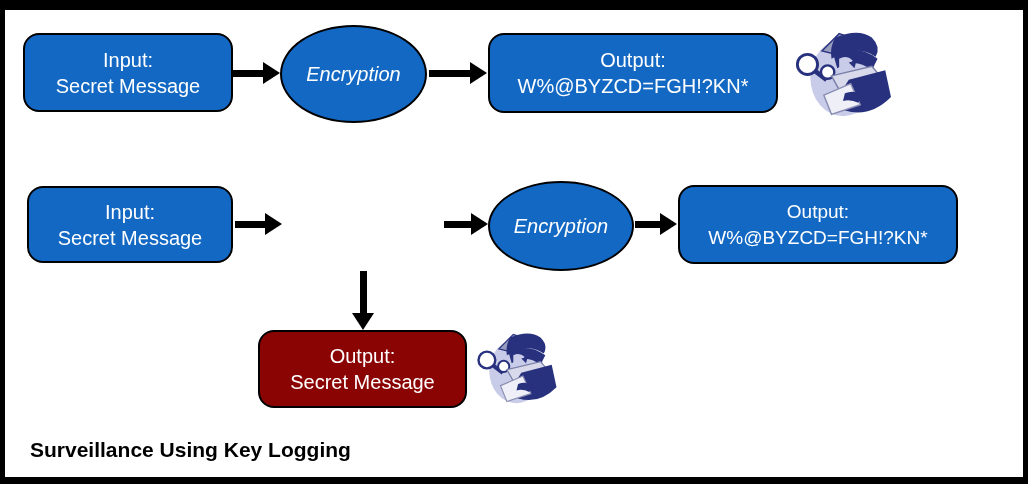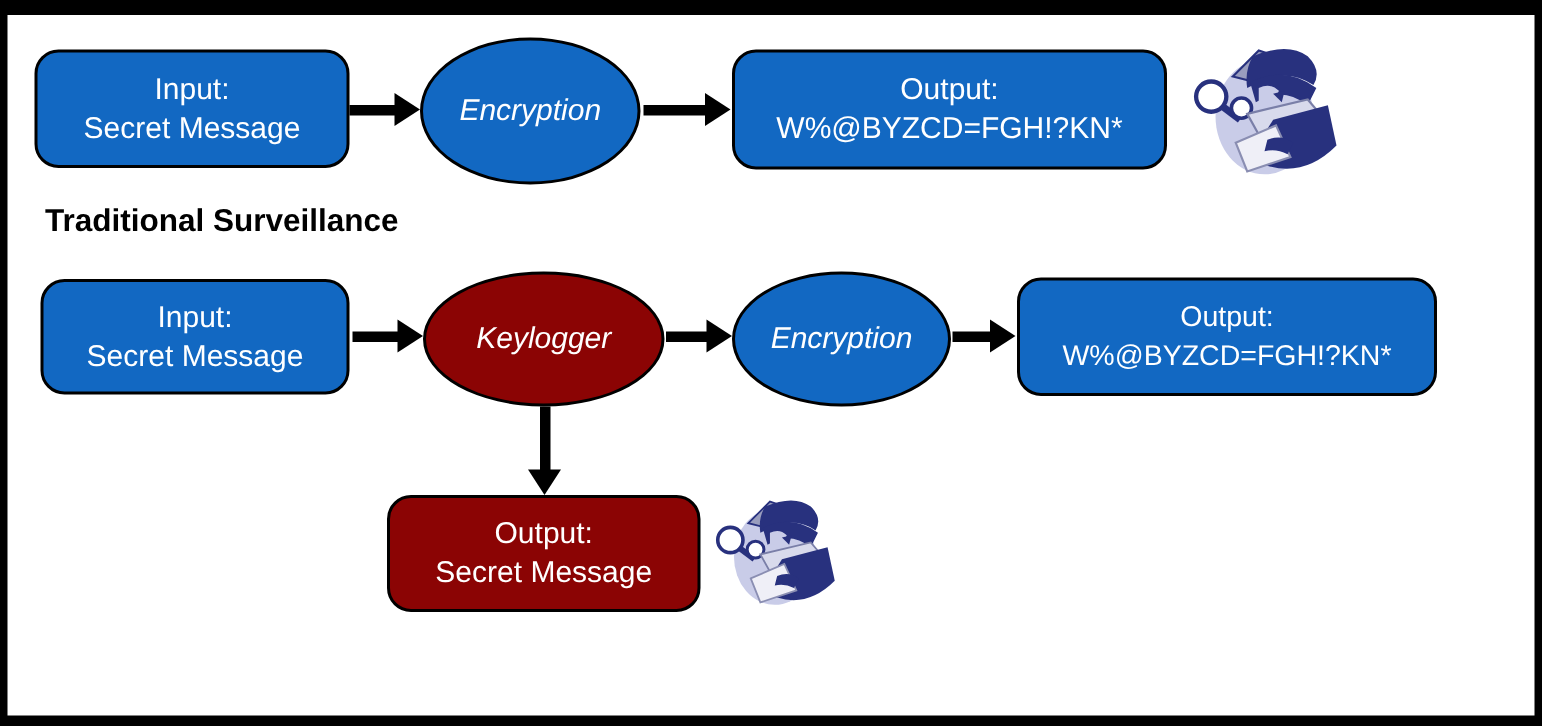--- a/index.html
+++ b/index.html
@@ -122,32 +122,28 @@
 
   <div class="node box blue" style="left:488px; top:33px; width:290px; height:80px;">
     <span>Output:</span>
     <span>W%@BYZCD=FGH!?KN*</span>
   </div>
 
   <svg class="spy" style="left:792px; top:26px;" width="102" height="96" viewBox="0 0 100 100">
     <use href="#spy-clipart"></use>
   </svg>
 
-  <div class="caption" style="left:30px; top:136px;">Traditional Surveillance</div>
 
   <div class="node box blue" style="left:27px; top:186px; width:206px; height:77px;">
     <span>Input:</span>
     <span>Secret Message</span>
   </div>
 
   <div class="arrow-h" style="left:235px; top:212px; width:47px;"></div>
 
-  <div class="node ellipse red" style="left:282px; top:181px; width:161px; height:90px;">
-    <span>Keylogger</span>
-  </div>
 
   <div class="arrow-h" style="left:444px; top:212px; width:44px;"></div>
 
   <div class="node ellipse blue" style="left:488px; top:181px; width:146px; height:90px;">
     <span>Encryption</span>
   </div>
 
   <div class="arrow-h" style="left:635px; top:212px; width:42px;"></div>
 
   <div class="node box blue" style="left:678px; top:185px; width:280px; height:79px; font-size:19px;">
@@ -159,13 +155,14 @@
 
   <div class="node box red" style="left:258px; top:330px; width:209px; height:78px;">
     <span>Output:</span>
     <span>Secret Message</span>
   </div>
 
   <svg class="spy" style="left:468px; top:328px;" width="97" height="80" viewBox="0 0 100 100">
     <use href="#spy-clipart"></use>
   </svg>
 
+  <div class="caption" style="left:30px; top:438px;">Surveillance Using Key Logging</div>
 </div>
 
 </body></html>

